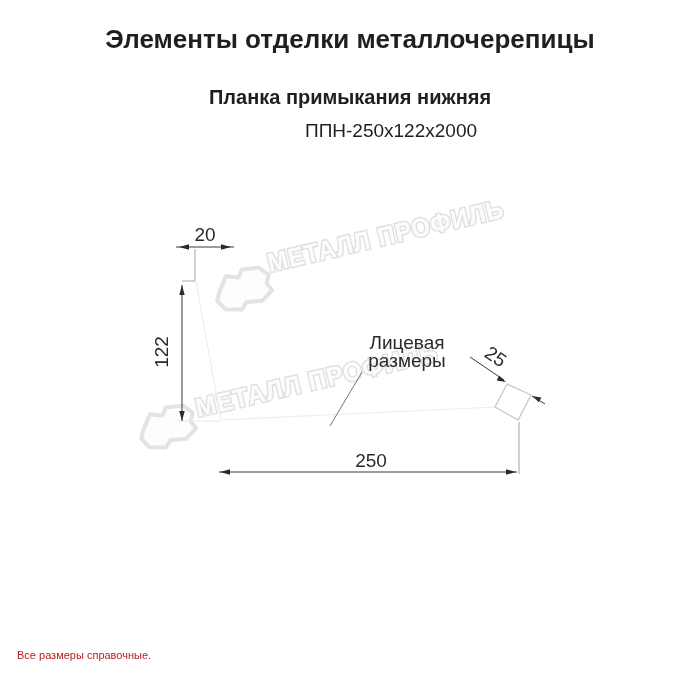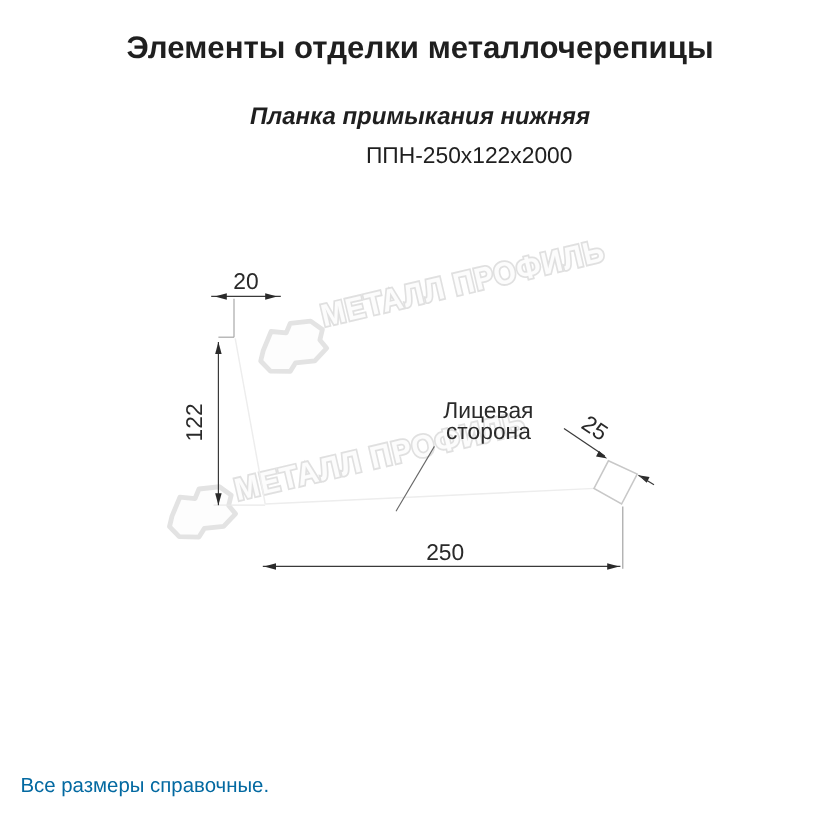--- a/index.html
+++ b/index.html
@@ -12,39 +12,39 @@
   }
   .page-title{
     position:absolute;left:0;top:24px;width:700px;
     text-align:center;
     font-size:26px;font-weight:bold;color:#1f1f1f;
     letter-spacing:0px;
   }
   .subtitle{
     position:absolute;left:0;top:86px;width:700px;
     text-align:center;
-    font-size:20px;font-weight:bold;color:#1f1f1f;font-style:italic;
+    font-size:20px;font-weight:bold;color:#1f1f1f;
   }
   .product-code{
     position:absolute;left:0;top:120px;width:700px;
     text-align:center;
     font-size:19px;font-weight:normal;color:#1f1f1f;margin-left:41px;
   }
   .drawing-svg{
     position:absolute;left:0;top:0;width:700px;height:700px;
   }
   .face-label{
     position:absolute;left:366px;top:334px;width:82px;
     text-align:center;
     font-size:19px;line-height:18px;color:#2a2a2a;
   }
   .face-label span{display:block;}
   .footer{
     position:absolute;left:17px;top:646px;width:600px;
-    font-size:17px;line-height:18px;color:#0369a1;
+    font-size:11px;line-height:18px;color:#b91c1c;
   }
   .dim-text{
     font-size:19px;fill:#2a2a2a;font-family:"Liberation Sans",sans-serif;
   }
   .wm-text{
     font-size:26px;font-weight:bold;letter-spacing:1px;
     fill:#fcfcfc;stroke:#e0e0e0;stroke-width:3px;paint-order:stroke;
     font-family:"Liberation Sans",sans-serif;
   }
 </style>
@@ -106,20 +106,20 @@
       <path fill="#2a2a2a" d="M532,396 L538.9,402.3 L541.3,397.5 Z"></path>
       <line x1="532" y1="396" x2="545" y2="404" stroke="#3a3a3a" stroke-width="1"></line>
       <text class="dim-text" x="492" y="362" text-anchor="middle" transform="rotate(34 492 362)">25</text>
     </g>
 
     <line x1="362" y1="372" x2="330" y2="426" stroke="#666666" stroke-width="0.9"></line>
   </svg>
 
   <div class="face-label">
     <span>Лицевая</span>
-    <span>сторона</span>
+    <span>размеры</span>
   </div>
 
   <div class="footer">
     <div>Все размеры справочные.</div>
   </div>
 
 </div>
 
 </body></html>

